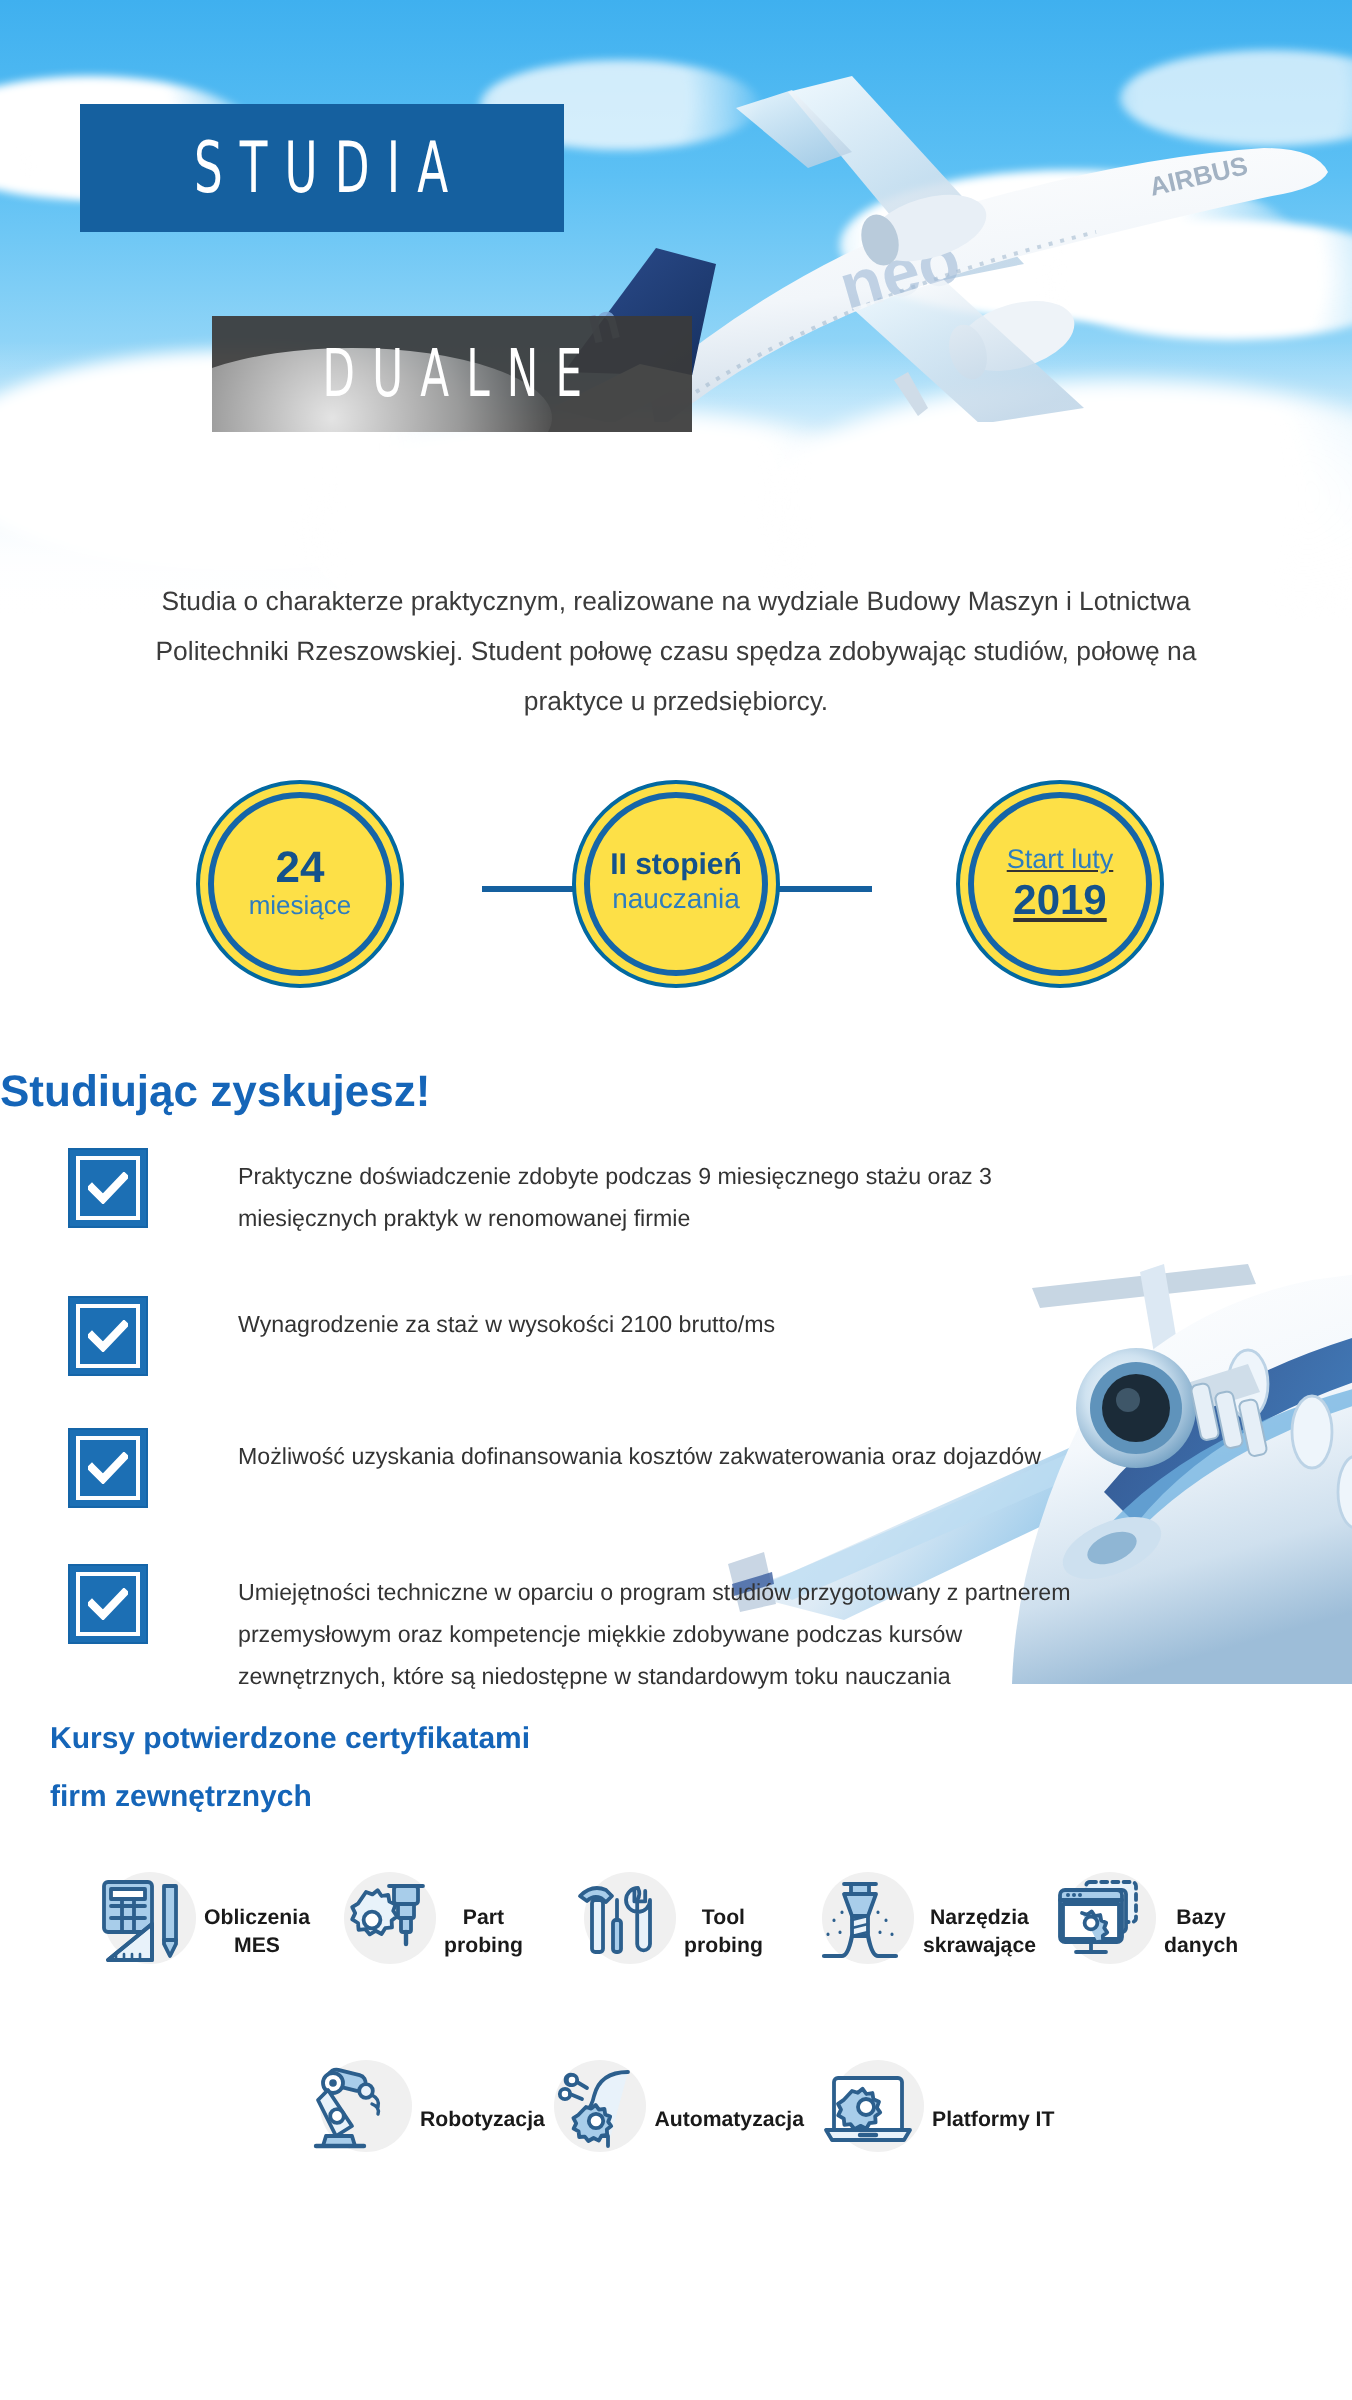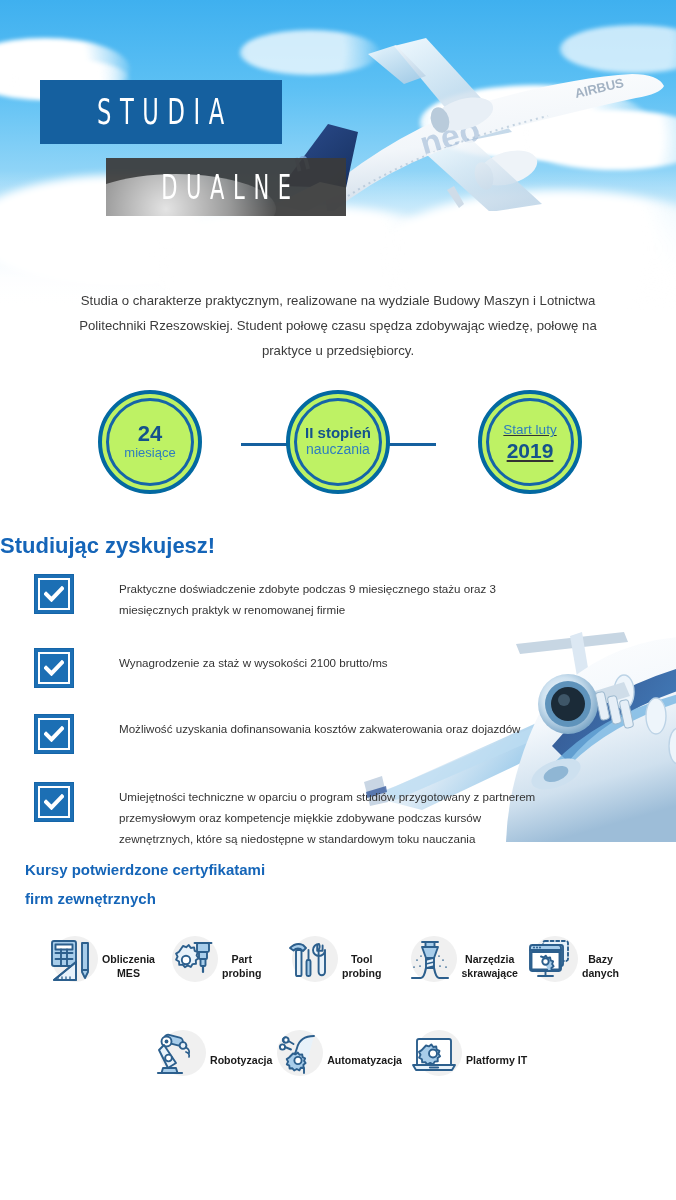--- a/index.html
+++ b/index.html
@@ -37,21 +37,21 @@
   .c6 { left:150px; top:205px; width:320px; height:120px; filter:blur(5px); }
   .c7 { left:380px; top:190px; width:360px; height:130px; filter:blur(5px); }
   .c8 { left:240px; top:30px;  width:140px; height:45px; opacity:.75; }
   .c9 { left:560px; top:25px;  width:150px; height:48px; opacity:.7; }
 
   
   .airliner { position:absolute; left:276px; top:36px; width:400px; height:175px; }
 
   
   .banner-blue {
-    position:absolute; left:40px; top:80px; width:242px; height:64px;
+    position:absolute; left:40px; top:52px; width:242px; height:64px;
     background:#15609F;
     display:flex; align-items:center; justify-content:center;
   }
   .banner-dark {
     position:absolute; left:106px; top:158px; width:240px; height:58px;
     background:rgba(58,58,58,0.93);
     display:flex; align-items:center; justify-content:center;
     overflow:hidden;
   }
   .banner-dark .dcloud {
@@ -75,23 +75,23 @@
     text-align:center; font-size:13.2px; line-height:25px; color:#3b3b3b;
   }
 
   
   .circles { position:absolute; left:0; top:388px; width:676px; height:112px; }
   .conn { position:absolute; top:55px; height:3px; background:#15609F; }
   .conn-l { left:241px; width:57px; }
   .conn-r { left:378px; width:58px; }
   .circ {
     position:absolute; width:104px; height:104px; border-radius:50%;
-    border:4px solid #0369a1;
+    border:2px solid #0369a1;
     display:flex; flex-direction:column; align-items:center; justify-content:center;
-    background:#bef264;
+    background:#fde047;
   }
   .circ::before {
     content:""; position:absolute; left:4px; top:4px; right:4px; bottom:4px;
     border-radius:50%; border:3px solid #1565A8;
   }
   .c-a { left:98px; top:2px; }
   .c-b { left:286px; top:2px;align-items:center; }
   .c-c { left:478px; top:2px;text-decoration:underline; }
   .circ .big { position:relative; z-index:2; font-size:22px; font-weight:bold; color:#14528C; line-height:1.05; }
   .circ .sml { position:relative; z-index:2; font-size:13px; color:#2E7DBF; line-height:1.25; text-align:center; }
@@ -211,21 +211,21 @@
   </div>
 
   <div class="banner-blue">
     <span class="banner-text">STUDIA</span>
   </div>
   <div class="banner-dark">
     <span class="dcloud"></span>
     <span class="banner-text">DUALNE</span>
   </div>
 
-  <p class="intro">Studia o charakterze praktycznym, realizowane na wydziale Budowy Maszyn i Lotnictwa Politechniki Rzeszowskiej. Student połowę czasu spędza zdobywając wiedzę, połowę na praktyce u przedsiębiorcy.</p>
+  <p class="intro">Studia o charakterze praktycznym, realizowane na wydziale Budowy Maszyn i Lotnictwa Politechniki Rzeszowskiej. Student połowę czasu spędza zdobywając studiów, połowę na praktyce u przedsiębiorcy.</p>
 
   <div class="circles">
     <span class="conn conn-l"></span>
     <span class="conn conn-r"></span>
 
     <div class="circ c-a">
       <span class="big">24</span>
       <span class="sml">miesiące</span>
     </div>
 

